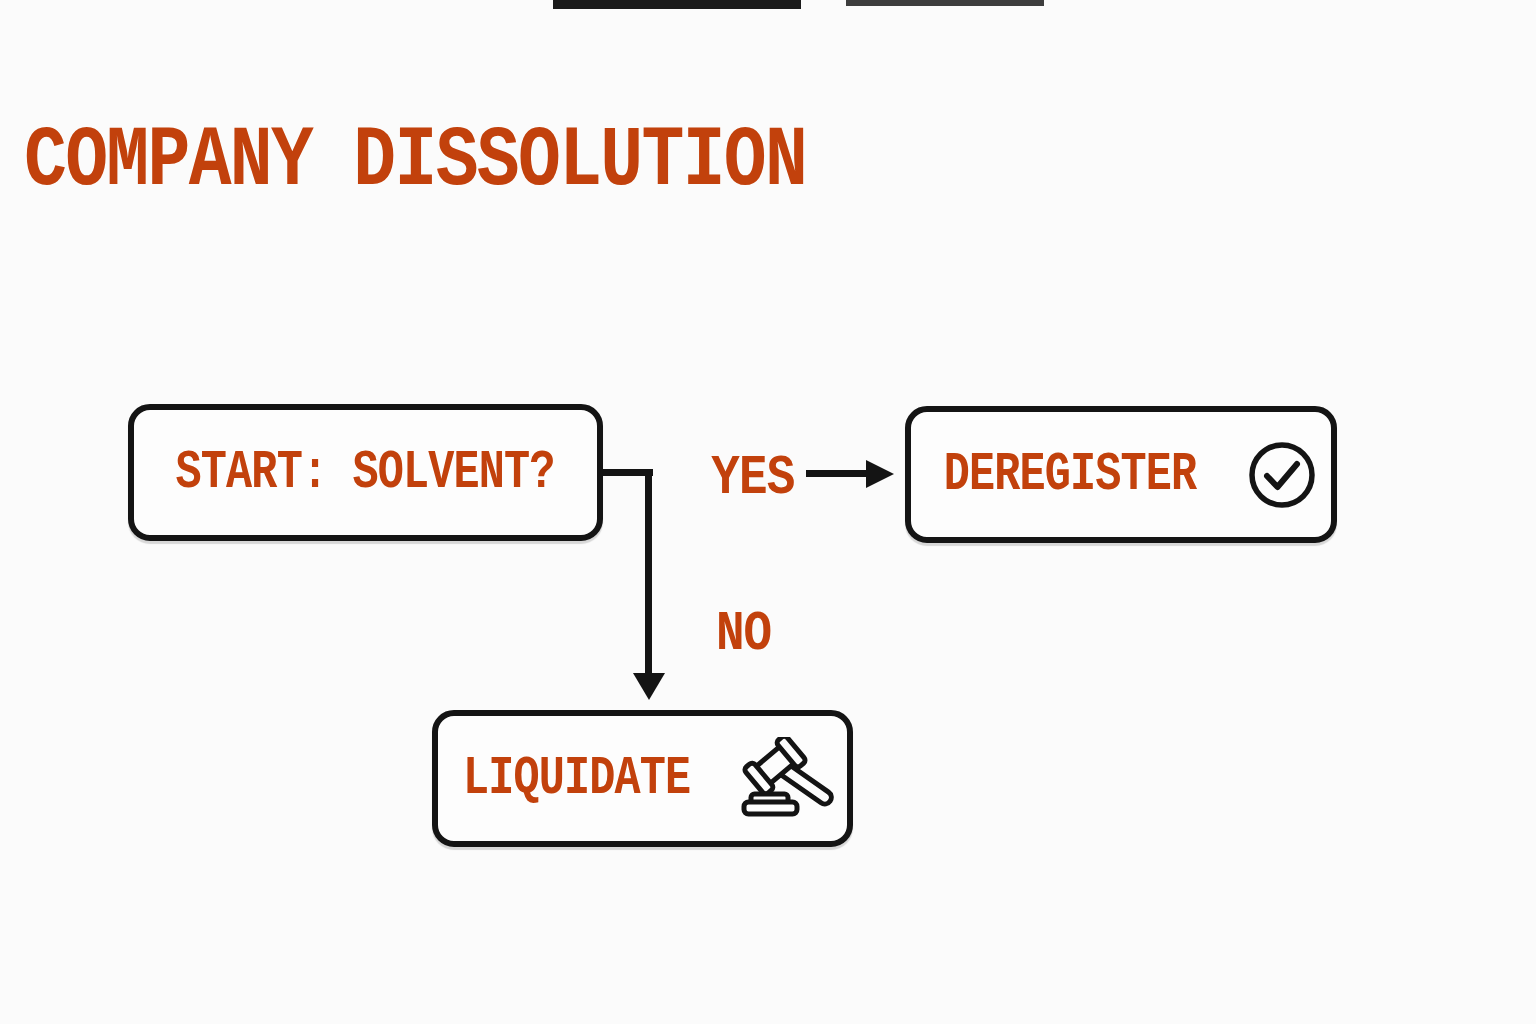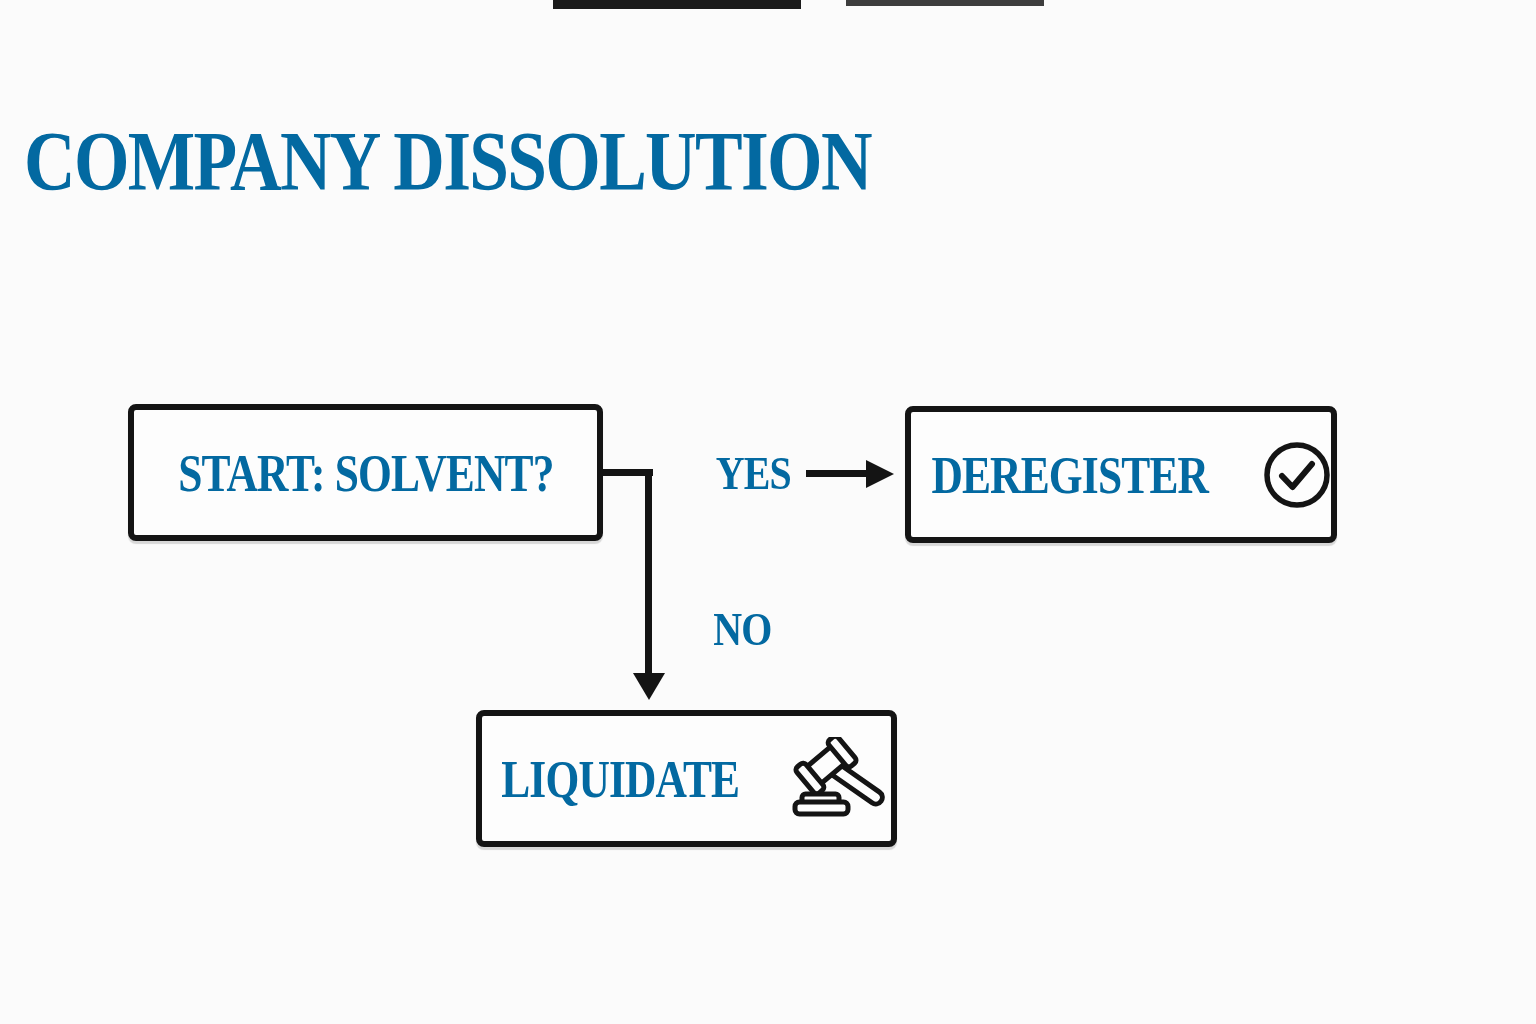--- a/index.html
+++ b/index.html
@@ -6,22 +6,22 @@
     margin: 0;
     padding: 0;
     background: #e9e9e9;
   }
   .canvas {
     position: relative;
     width: 1536px;
     height: 1024px;
     background: #fbfbfb;
     overflow: hidden;
-    font-family: Liberation Serif, serif;
-    color: #0369a1;
+    font-family: Liberation Mono, monospace;
+    color: #c2410c;
   }
 
   
   .top-strip {
     position: absolute;
     background: #1b1b1b;
   }
   .top-strip.s1 { left: 553px; top: 0; width: 248px; height: 9px; }
   .top-strip.s2 { left: 846px; top: 0; width: 198px; height: 6px; opacity: .85; }
 
@@ -44,40 +44,40 @@
     transform: scaleX(0.84);
     transform-origin: left center;
   }
   .title .line2 { padding-left: 14px; }
 
   
   .node {
     position: absolute;
     box-sizing: border-box;
     border: 6px solid #141414;
-    border-radius: 8px;
+    border-radius: 22px;
     background: #fdfdfd;
     display: flex;
     align-items: center;
     justify-content: center;
     gap: 22px;
     box-shadow: 0 3px 1px rgba(0,0,0,0.14);
   }
   .node .label {
     font-size: 53px;
     font-weight: bold;
     letter-spacing: -1px;
     white-space: nowrap;
     display: inline-block;
     transform: scaleX(0.82);
     transform-origin: center center;
   }
   .node-start      { left: 128px; top: 404px; width: 475px; height: 137px; }
   .node-deregister { left: 905px; top: 406px; width: 432px; height: 137px; }
-  .node-liquidate  { left: 476px; top: 710px; width: 421px; height: 137px; }
+  .node-liquidate  { left: 432px; top: 710px; width: 421px; height: 137px; }
 
   .node-deregister .label { margin-left: -8px; }
   .node-liquidate  .label { margin-right: 4px; }
 
   
   .edge-line {
     position: absolute;
     background: #141414;
   }
   .edge-no-stub  { left: 597px; top: 469px; width: 56px;  height: 7px; }
@@ -98,21 +98,21 @@
     width: 0; height: 0;
     border-top: 14px solid transparent;
     border-bottom: 14px solid transparent;
     border-left: 28px solid #141414;
   }
 
   .edge-label {
     position: absolute;
     width: 110px;
     text-align: center;
-    font-size: 47px;
+    font-size: 56px;
     font-weight: bold;
     letter-spacing: -1px;
   }
   .edge-label > span {
     display: inline-block;
     transform: scaleX(0.85);
   }
   .edge-label-yes { left: 698px; top: 446px; }
   .edge-label-no  { left: 666px; top: 602px; text-align: right; }
 

